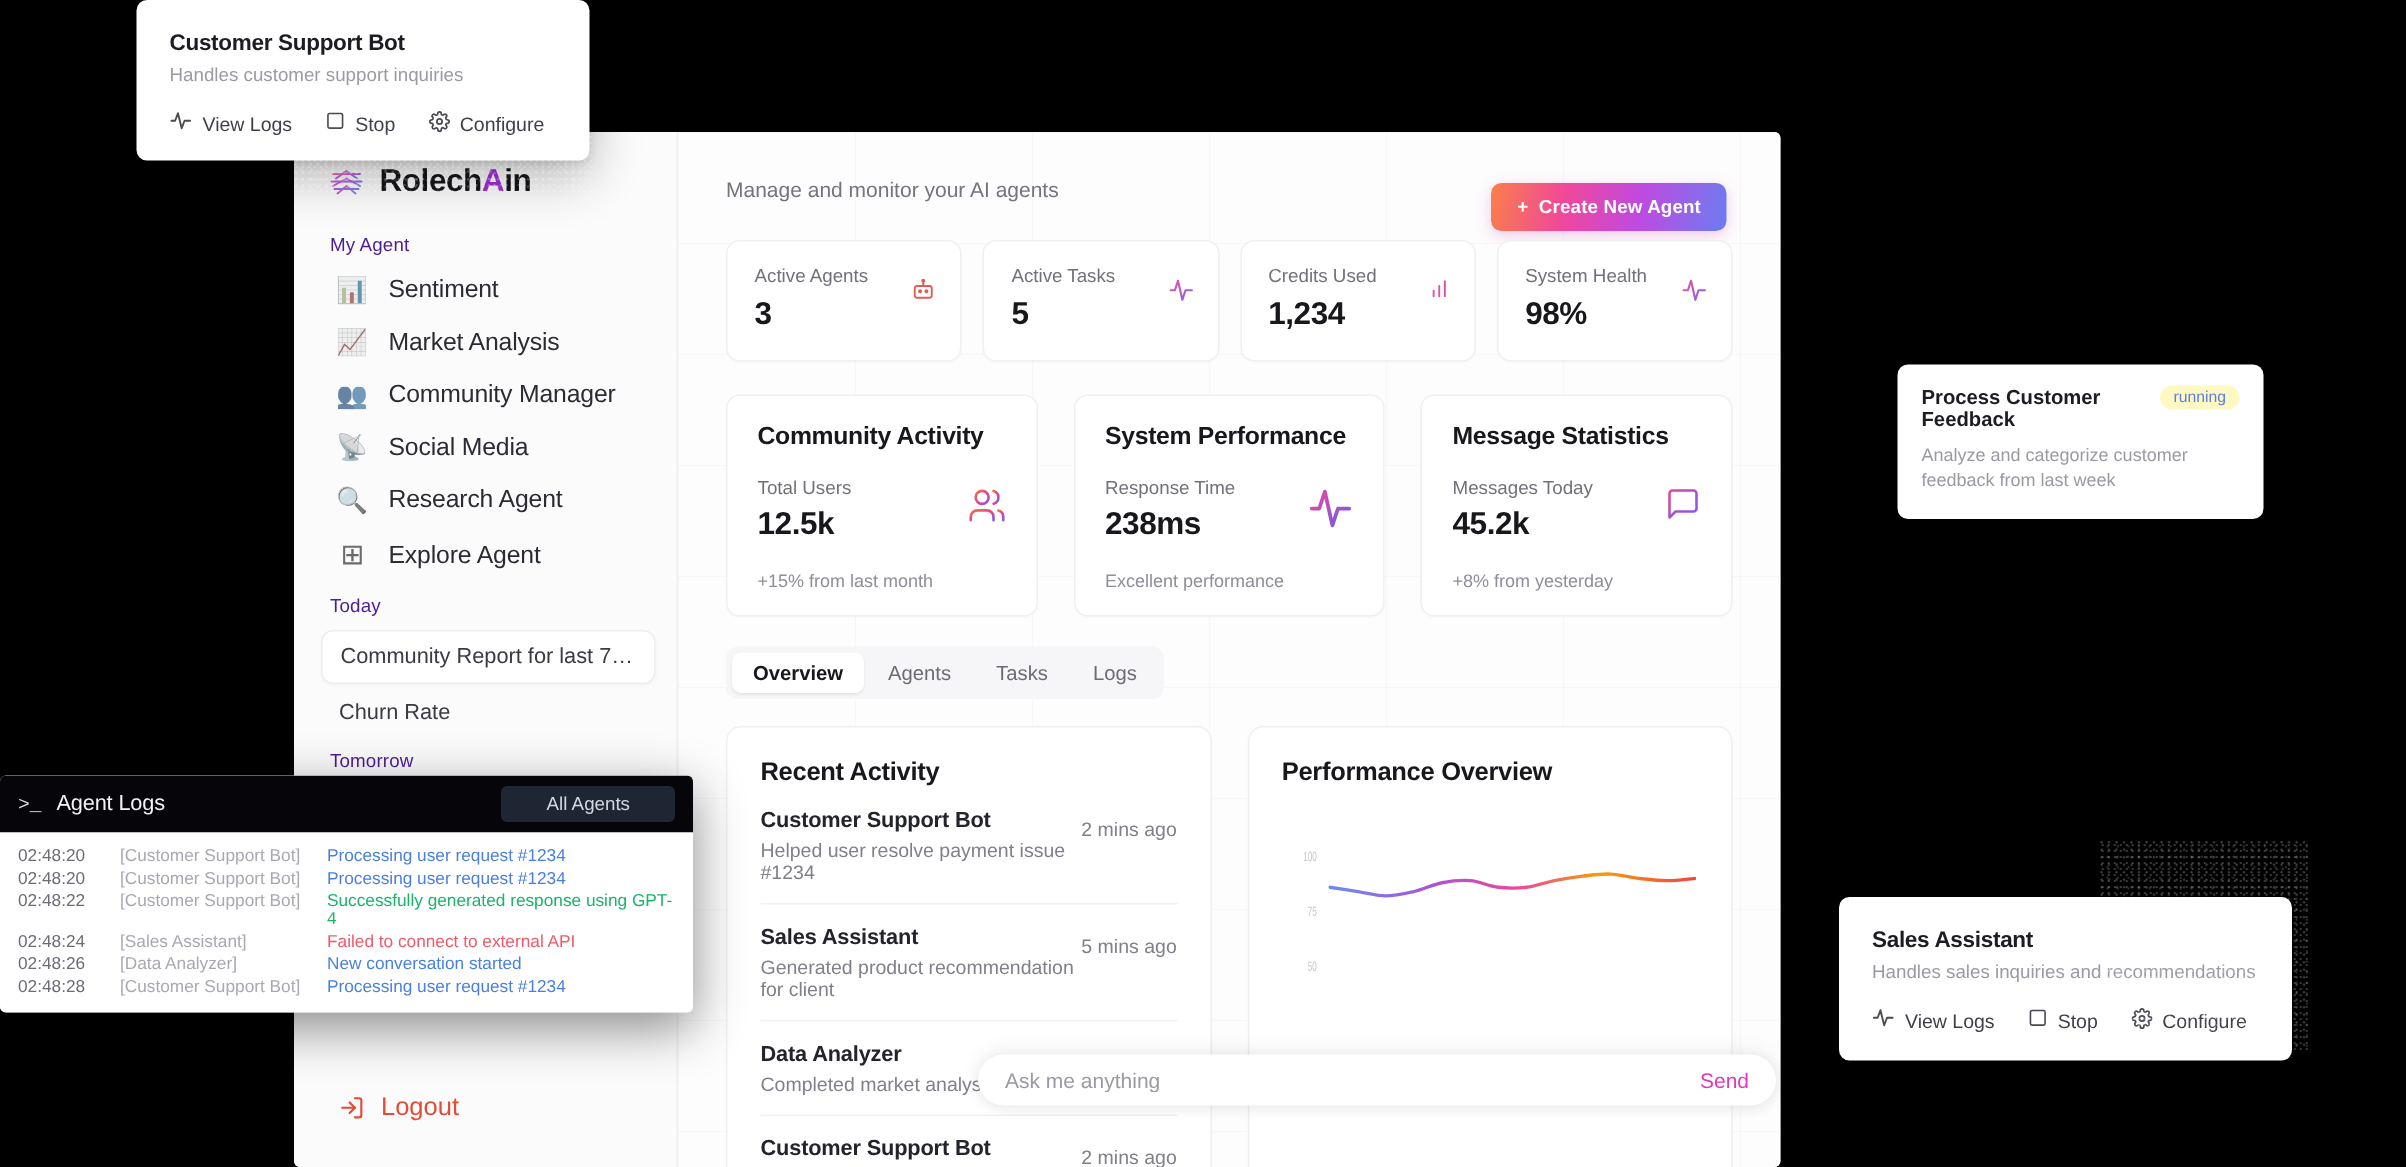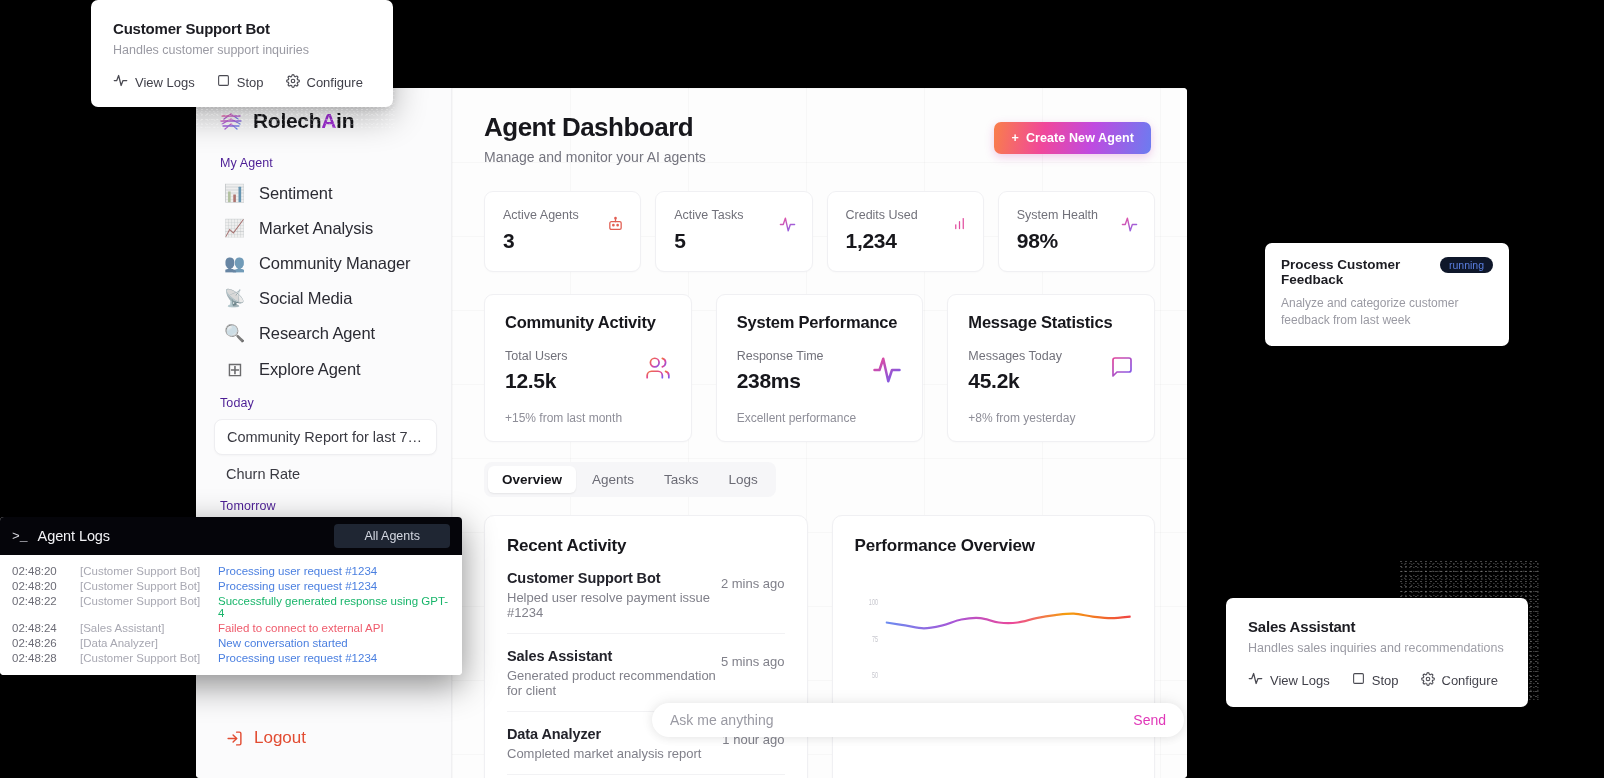--- a/index.html
+++ b/index.html
@@ -178,21 +178,21 @@
 
   #card-customer-support { left: 91px; top: 0px; width: 302px; padding: 20px 22px 16px 22px; }
   #card-sales-assistant  { left: 1226px; top: 598px; width: 302px; padding: 20px 22px 18px 22px; }
 
   #card-process-feedback {
     left: 1265px; top: 243px; width: 244px; padding: 14px 16px 16px 16px;
   }
   #card-process-feedback .pf-head { display:flex; justify-content:space-between; align-items:flex-start; gap:10px;}
   .pf-title { font-size: 13.5px; font-weight:700; color:#1c1c22; }
   .pf-badge {
-    font-size: 10.5px; color:#5b7fe0; background:#0f172a; border-radius: 10px;
+    font-size: 10.5px; color:#5b7fe0; background:#fef9c3; border-radius: 10px;
     padding: 2px 9px; white-space:nowrap;
   }
   .pf-desc { font-size: 12px; color:#9a9aa3; margin-top: 8px; line-height: 1.45; }
 
   
   #agent-logs {
     position:absolute; left: 0px; top: 517px; width: 462px;
     border-radius: 4px; overflow:hidden; background:#fff;
     box-shadow: 0 10px 34px rgba(0,0,0,.45);
   }
@@ -301,21 +301,20 @@
             <path d="M15 3h4a2 2 0 0 1 2 2v14a2 2 0 0 1-2 2h-4"></path>
               <polyline points="10 17 15 12 10 7"></polyline>
               <line x1="15" y1="12" x2="3" y2="12"></line>
           </svg>
         </span>
         <span class="logout-text">Logout</span>
       </div>
     </aside>
 
     <main class="main">
-      <h1 class="page-title">Agent Dashboard</h1>
       <div class="page-sub">Manage and monitor your AI agents</div>
 
       <button class="create-btn">
         <span>+</span>
         <span>Create New Agent</span>
       </button>
 
       <div class="stat-row" id="stat-row">
           <div class="stat-card">
             <div class="stat-label">Active Agents</div>

